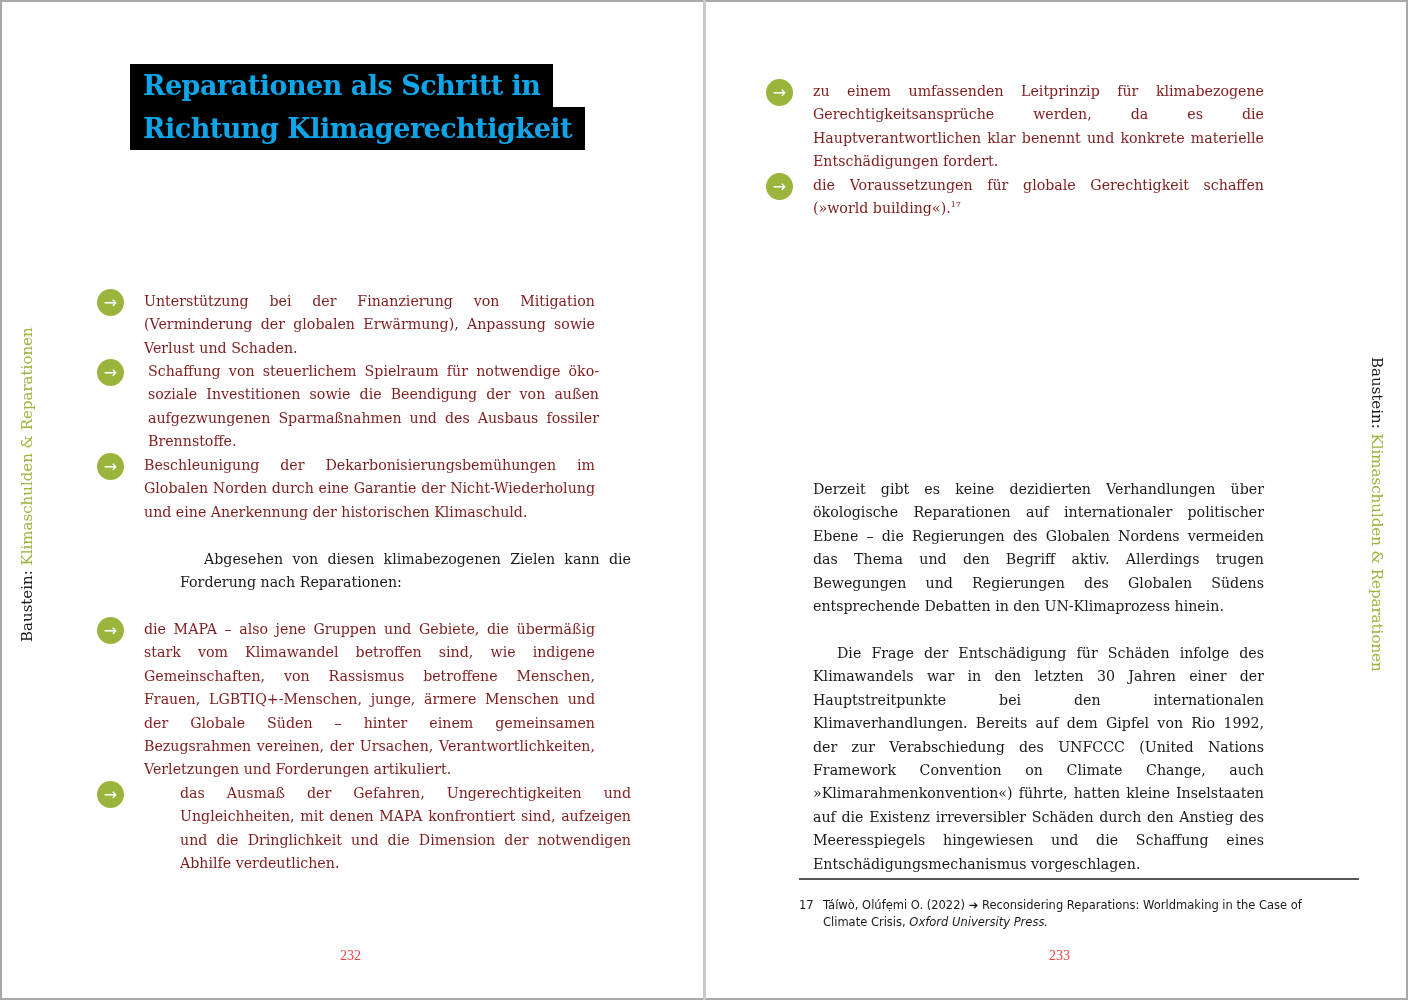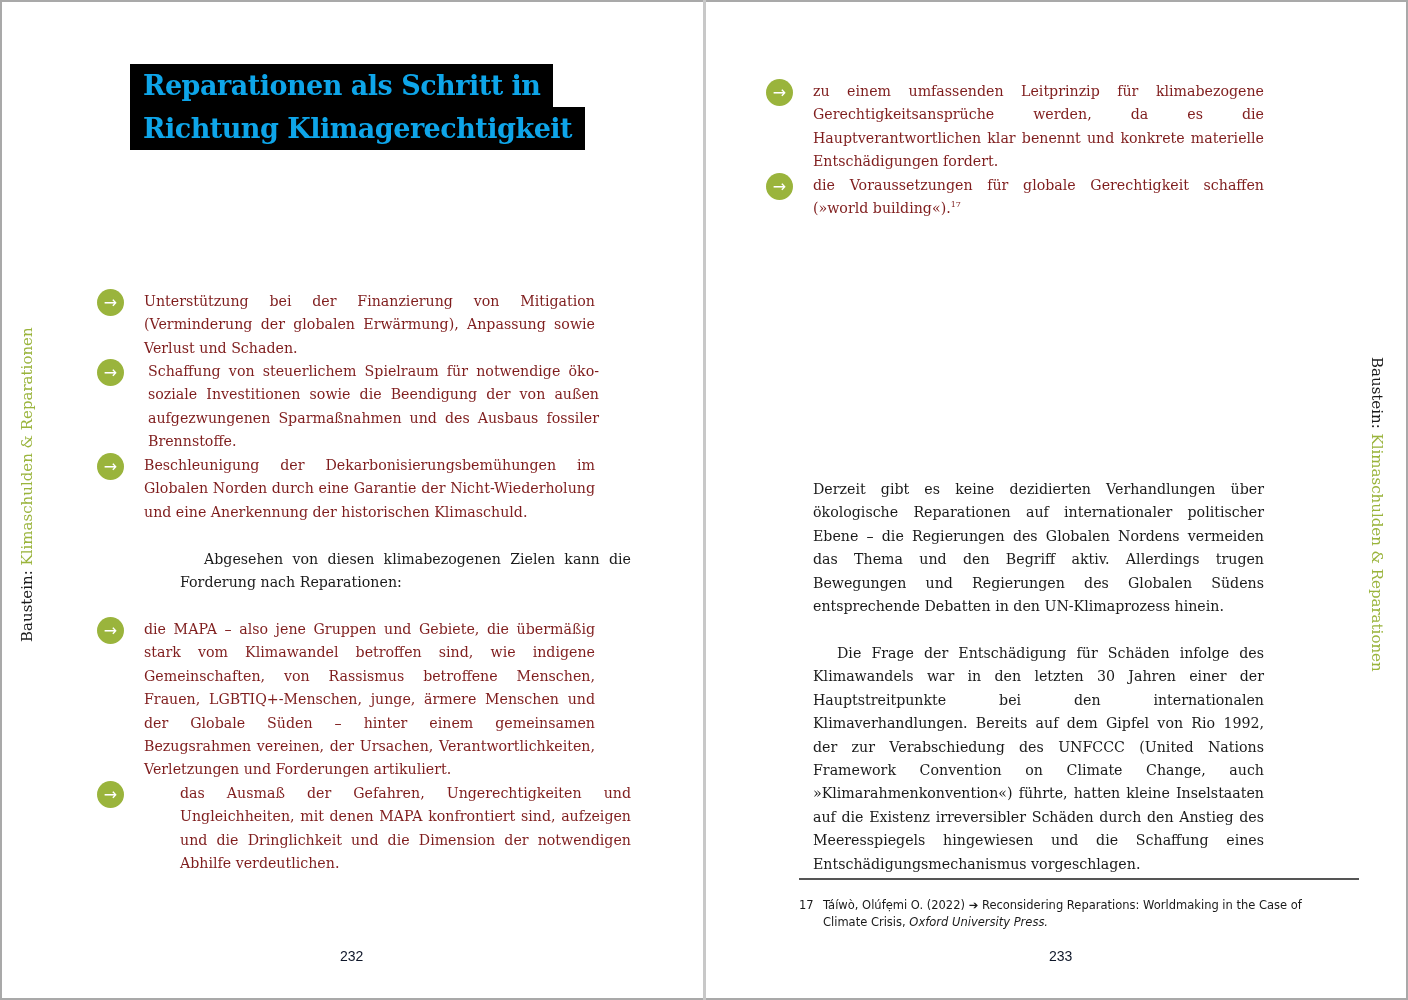--- a/index.html
+++ b/index.html
@@ -55,21 +55,21 @@
   .footnote-rule { position: absolute; left: 93px; top: 878px; width: 560px; height: 2px; background: #555; }
   .footnote {
     position: absolute; left: 93px; top: 897px; width: 560px;
     font-family: "DejaVu Sans", sans-serif; font-size: 11.5px; line-height: 17px; color: #1a1a1a;
   }
   .footnote .fn-num { position: absolute; left: 0; top: 0; }
   .footnote .fn-body { position: absolute; left: 24px; top: 0; width: 520px; }
   .footnote em { font-style: italic; }
 
   .page-number {
-    position: absolute; top: 948px; font-family: Liberation Sans, sans-serif; font-size: 14px; color: #0f172a;
+    position: absolute; top: 948px; font-family: Liberation Serif, serif; font-size: 14px; color: #ef4444;
   }
   .pn-left { left: 340px; }
   .pn-right { left: 343px; }
 </style>
 </head>
 <body>
 
 <div class="frame"></div>
 <div class="spine"></div>
 

